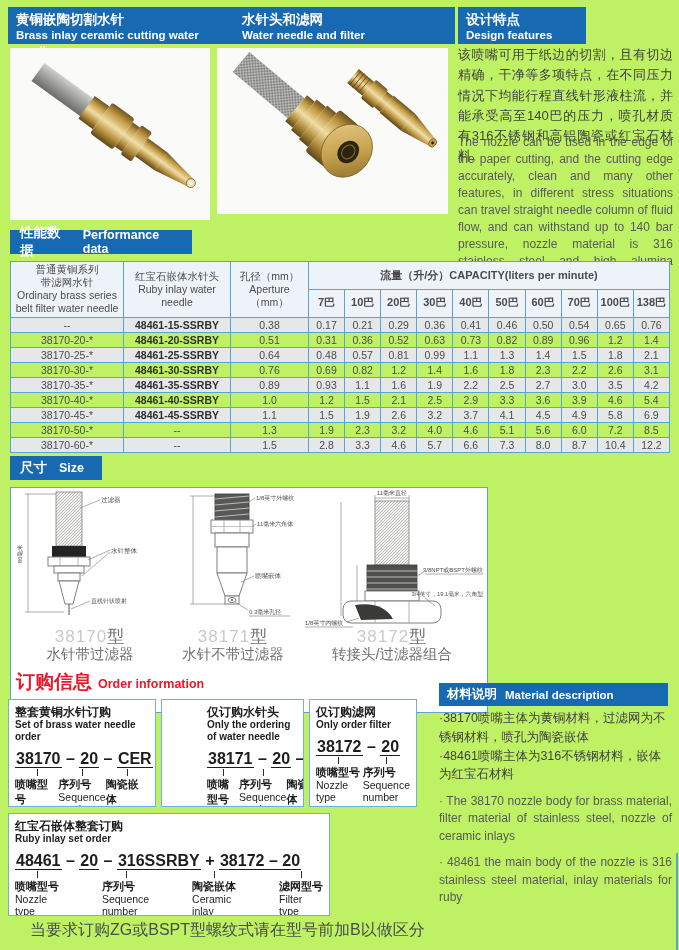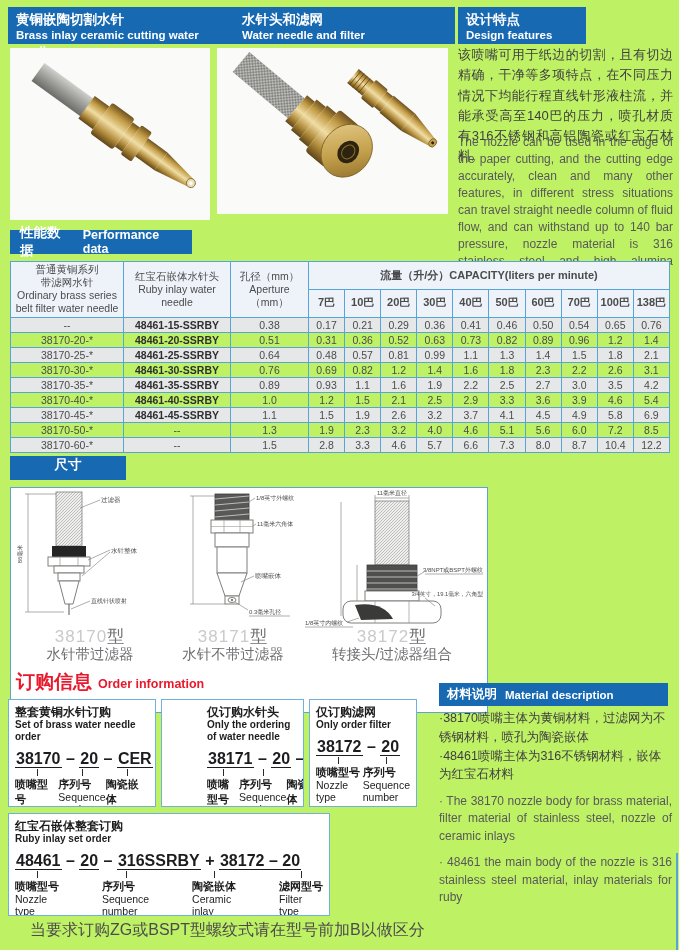--- a/index.html
+++ b/index.html
@@ -344,21 +344,21 @@
           <td>6.6</td>
           <td>7.3</td>
           <td>8.0</td>
           <td>8.7</td>
           <td>10.4</td>
           <td>12.2</td>
         </tr>
       </tbody>
   </table>
 
-  <div class="banner-inline" style="left:10px;top:456px;width:116px;height:24px;flex-direction:column;">
+  <div class="banner-inline" style="left:10px;top:456px;width:92px;height:24px;">
     <span class="zh">尺寸</span>
     <span class="en">Size</span>
   </div>
 
   <div class="size-box">
 
     <div class="dcol" style="width:158px">
       <svg class="diag" width="152" height="140" viewBox="0 0 152 140">
         <line class="dim" x1="14" y1="6" x2="14" y2="124"></line>
         <line class="dim" x1="11" y1="6" x2="42" y2="6"></line>

